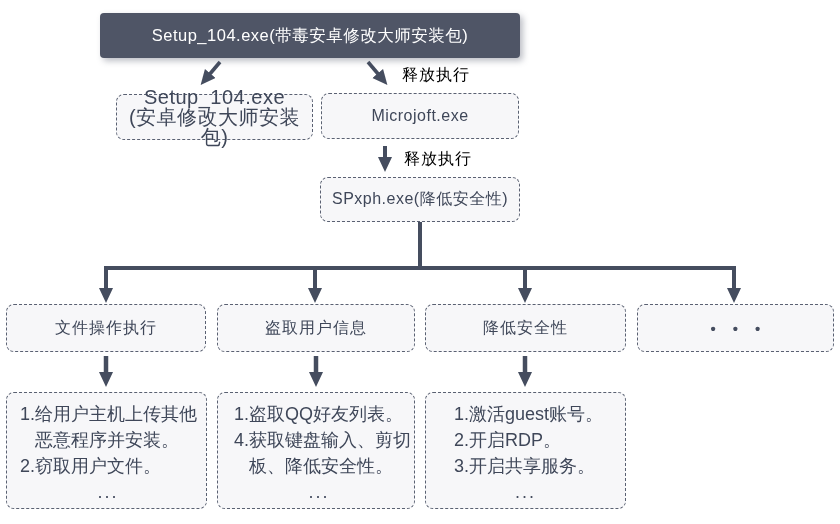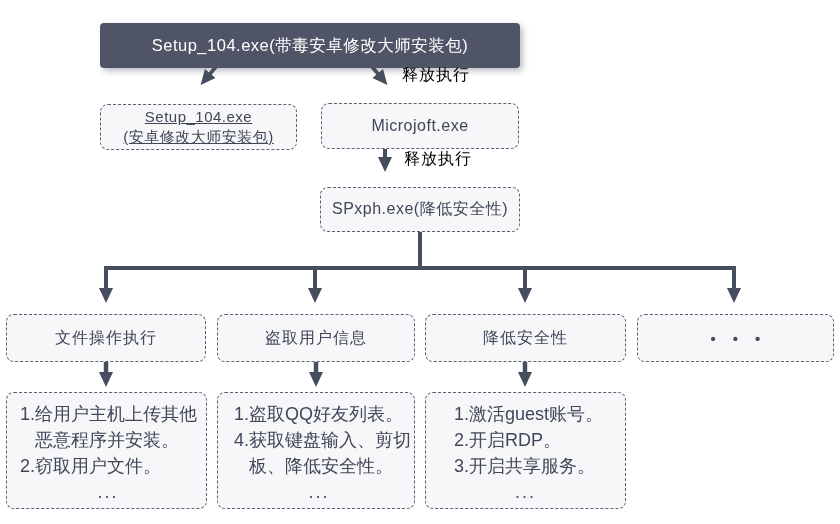--- a/index.html
+++ b/index.html
@@ -1,31 +1,31 @@
 <!DOCTYPE html>
 <html><head>
 <meta charset="utf-8">
 <style>
   html,body{margin:0;padding:0;background:#ffffff;}
   .canvas{
     position:relative;width:840px;height:524px;background:#ffffff;overflow:hidden;
     font-family:"Liberation Sans","DejaVu Sans",sans-serif;color:#3f4759;
   }
-  .node{position:absolute;box-sizing:border-box;display:flex;align-items:center;justify-content:center;text-align:center;margin-top:10px;}
+  .node{position:absolute;box-sizing:border-box;display:flex;align-items:center;justify-content:center;text-align:center;}
   .root-node{
     left:100px;top:13px;width:420px;height:45px;
     background:#4f5566;color:#ffffff;border-radius:4px;
     font-size:16.5px;font-weight:500;letter-spacing:.5px;
     box-shadow:3px 3px 6px rgba(79,85,102,.38);
   }
   .dashed{
     background:#f7f7f9;border:1.6px dashed #5a6172;border-radius:8px;
     font-size:16px;letter-spacing:.5px;color:#3f4759;
   }
-  .installer{left:100px;top:94px;width:197px;height:46px;flex-direction:column;line-height:20px;font-size:15px;text-decoration:underline;}
+  .installer{left:116px;top:94px;width:197px;height:46px;flex-direction:column;line-height:20px;font-size:20px;}
   .microjoft{left:321px;top:93px;width:198px;height:46px;text-align:right;}
   .backdoor{left:320px;top:177px;width:200px;height:45px;}
   .edge-label{position:absolute;font-size:16px;color:#000000;letter-spacing:1px;white-space:nowrap;}
   .edge-label.one{left:402px;top:65px;}
   .edge-label.two{left:404px;top:149px;}
   .cat{top:304px;height:48px;font-size:16px;font-weight:500;letter-spacing:1px;}
   .cat1{left:6px;width:200px;}
   .cat2{left:217px;width:198px;}
   .cat3{left:425px;width:201px;}
   .cat4{left:637px;width:197px;font-size:15px;}

